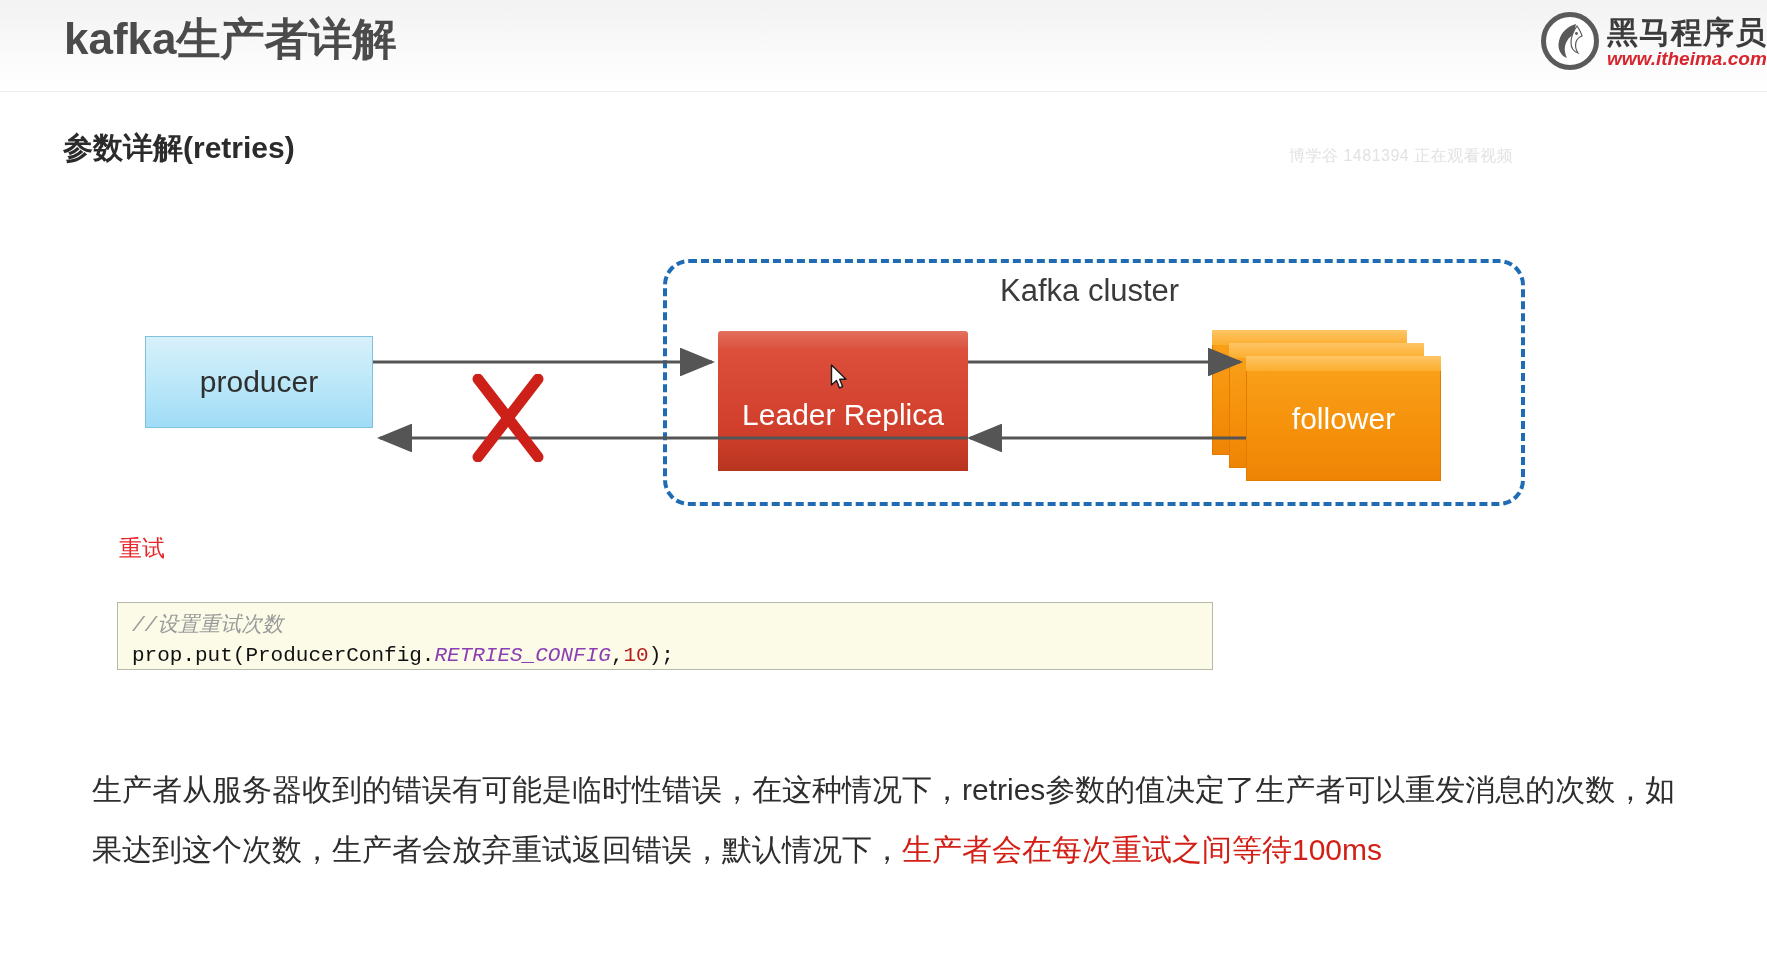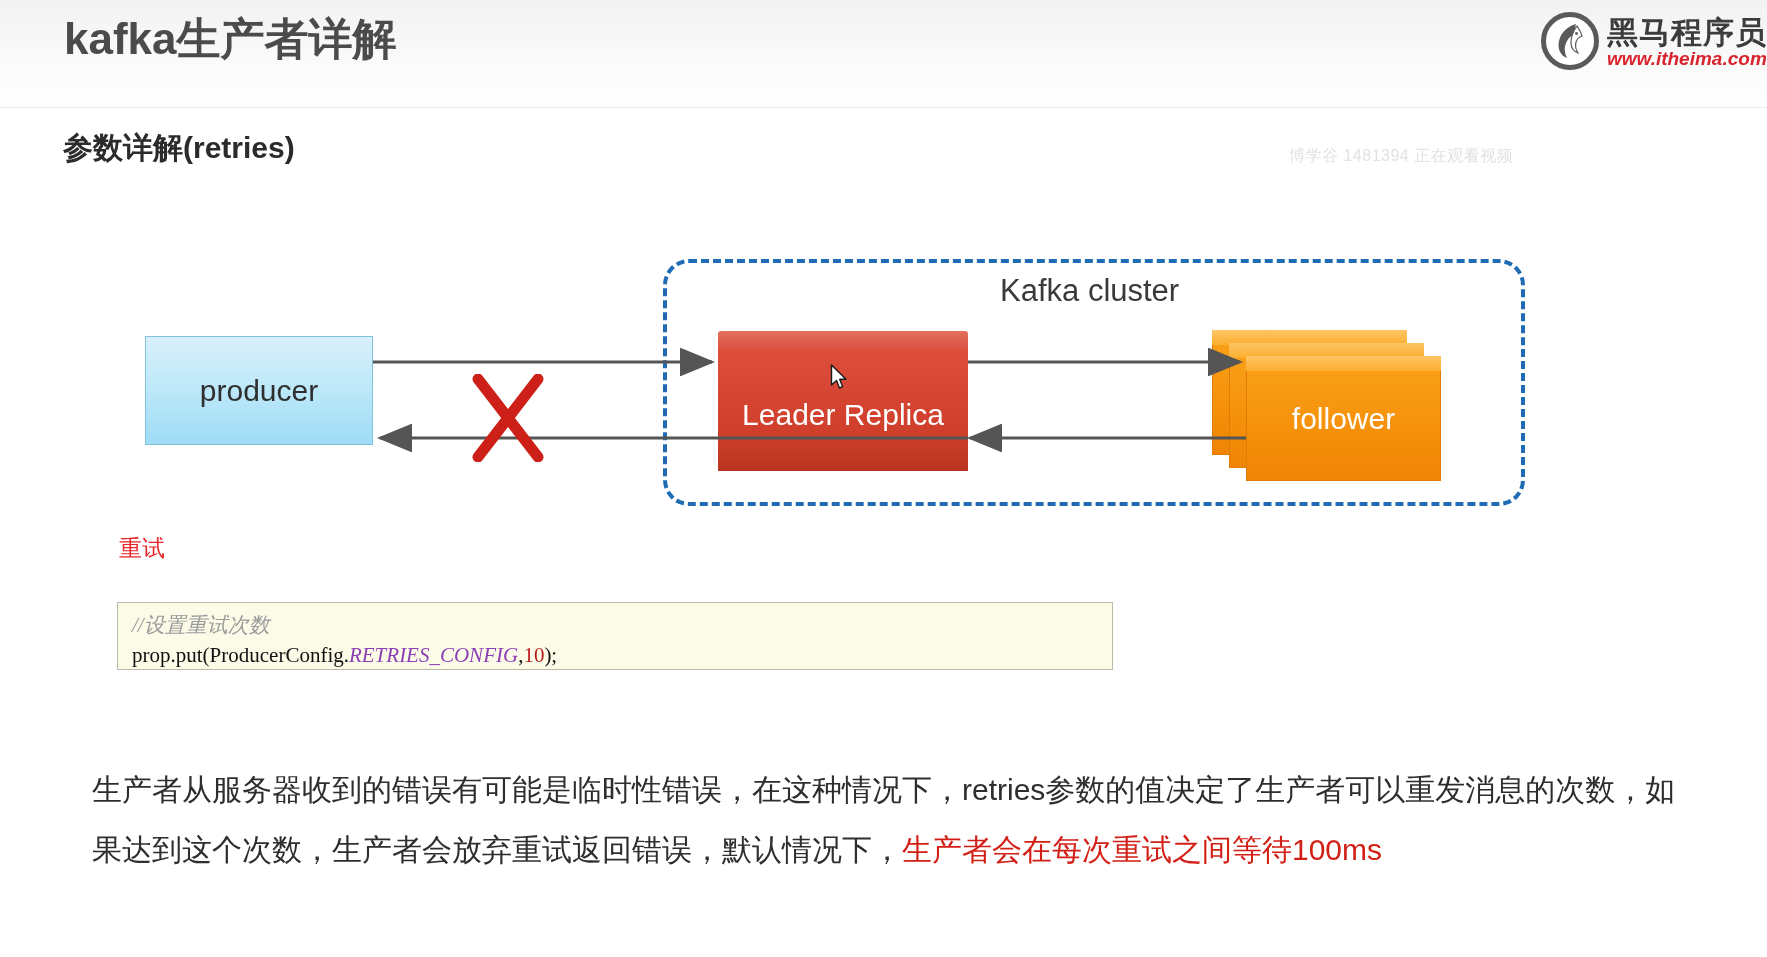--- a/index.html
+++ b/index.html
@@ -14,21 +14,21 @@
     overflow: hidden;
     font-family: "Liberation Sans", "DejaVu Sans", sans-serif;
     color: #333;
   }
 
   
   .header {
     position: absolute;
     left: 0; top: 0;
     width: 1767px;
-    height: 108px;
+    height: 92px;
     background: linear-gradient(to bottom, #f2f2f2 0%, #fafafa 55%, #ffffff 100%);
     border-bottom: 1px solid #ececec;
     box-sizing: border-box;
   }
   .header-title {
     position: absolute;
     left: 64px;
     top: 10px;
     font-size: 44px;
     font-weight: bold;
@@ -127,21 +127,21 @@
     font-size: 31px;
     color: #3a3a3a;
     white-space: nowrap;
   }
 
   .producer-box {
     position: absolute;
     left: 145px;
     top: 336px;
     width: 228px;
-    height: 109px;
+    height: 92px;
     background: linear-gradient(to bottom, #d8f0fb 0%, #bfe9f9 45%, #9fdcf6 100%);
     border: 1px solid #7ec2dd;
     box-sizing: border-box;
     display: flex;
     align-items: center;
     justify-content: center;
   }
   .producer-label {
     font-size: 30px;
     color: #2f2f2f;
@@ -234,27 +234,27 @@
     font-size: 23px;
     color: #e8262a;
     white-space: nowrap;
   }
 
   
   .code-block {
     position: absolute;
     left: 117px;
     top: 602px;
-    width: 996px;
+    width: 1096px;
     height: 68px;
     background: #fbfbe8;
     border: 1px solid #b9b9a8;
     box-sizing: border-box;
     padding: 8px 0 8px 14px;
-    font-family: Liberation Serif, serif;
+    font-family: Liberation Mono, monospace;
     font-size: 21px;
     line-height: 1.42;
   }
   .code-comment {
     color: #9a9a9a;
     font-style: italic;
   }
   .code-plain { color: #111111; }
   .code-const {
     color: #8c3fb5;

